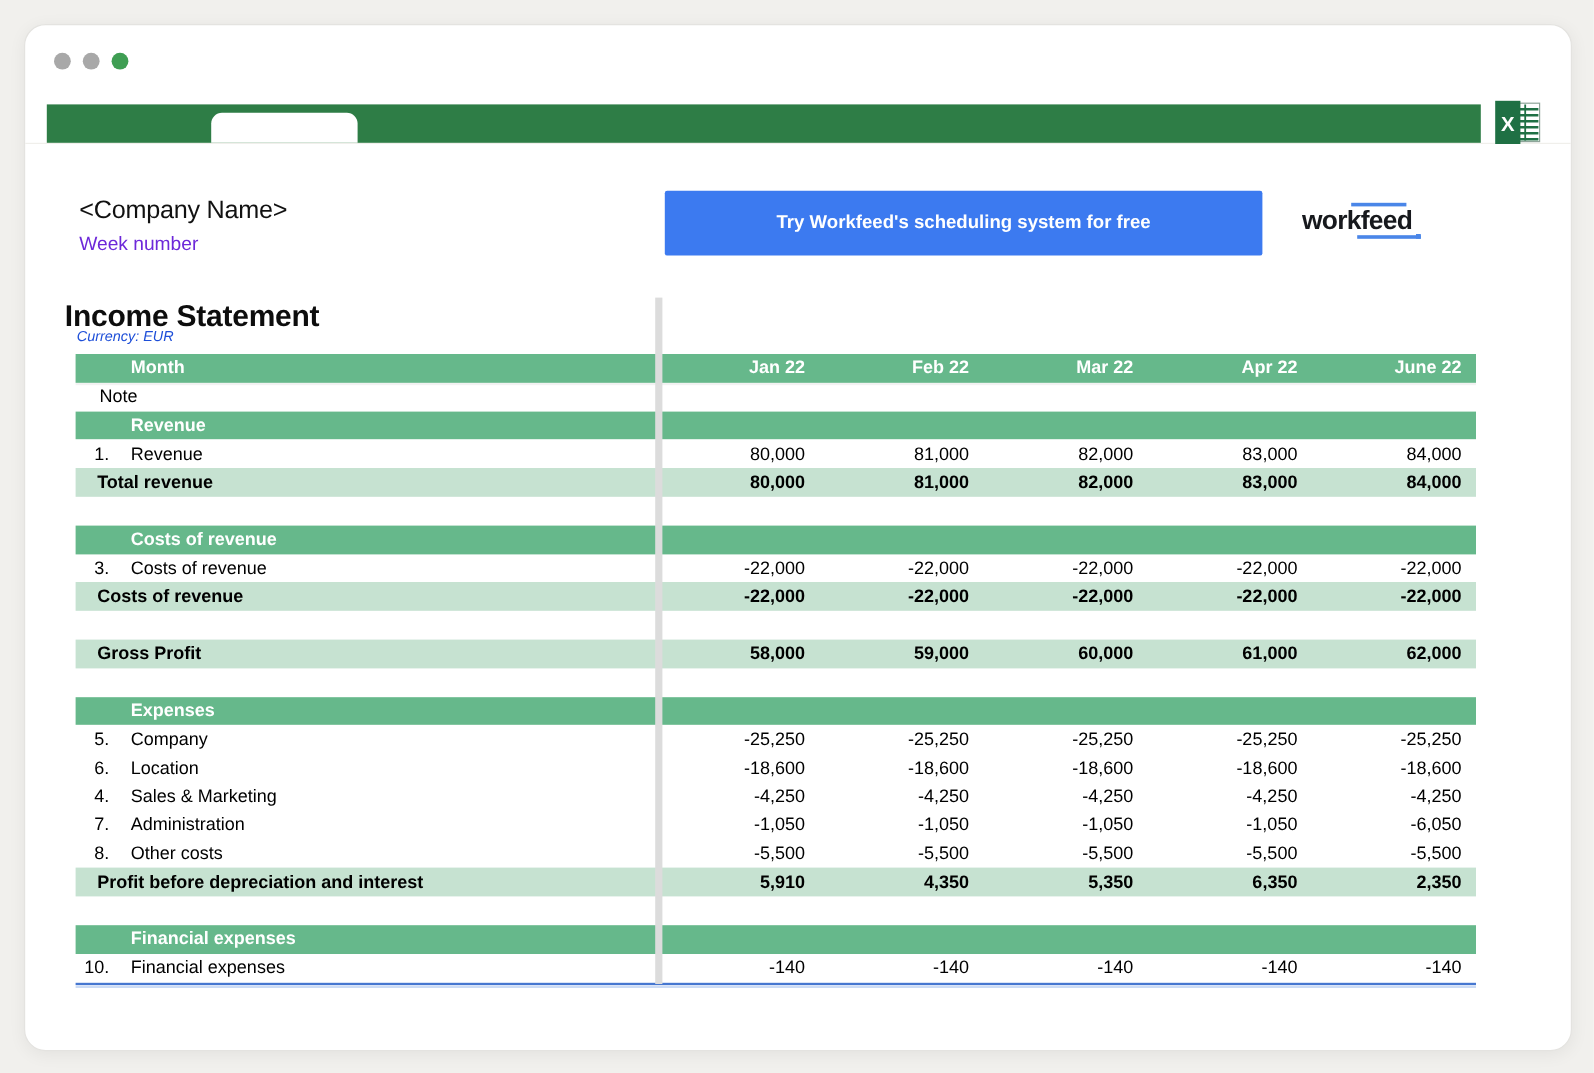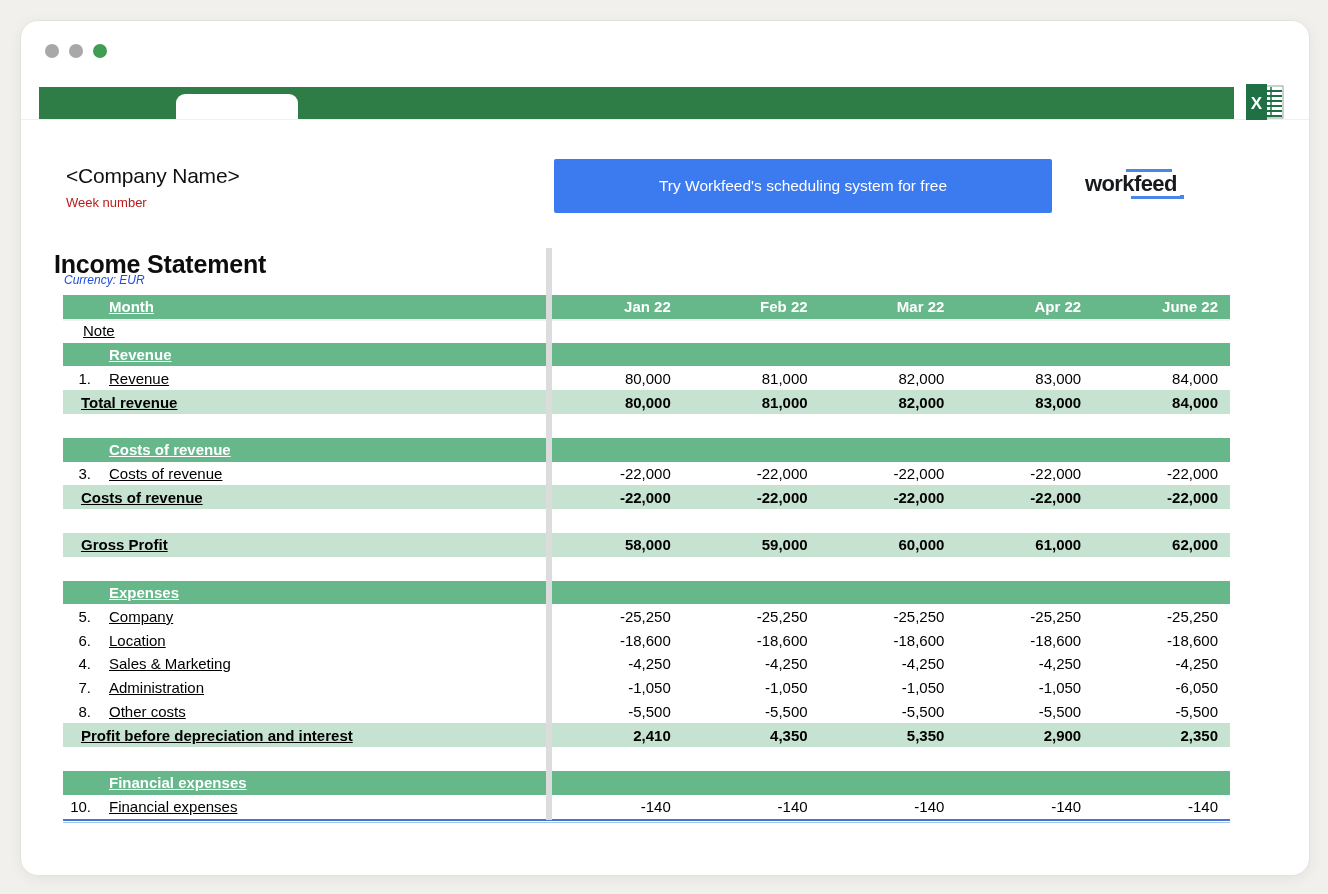--- a/index.html
+++ b/index.html
@@ -13,39 +13,39 @@
   .dot.green{background:#3f9e53;}
   
   .greenbar{position:absolute;left:18px;top:66px;width:1195px;height:32px;background:#2e7d46;}
   .sheet-tab{position:absolute;left:137px;top:7px;width:122px;height:25px;background:#fff;
     border-radius:9px 9px 0 0;}
   .chrome-hairline{position:absolute;left:0;top:98px;width:100%;height:1px;background:#f0efeb;}
   .excel{position:absolute;left:1222px;top:62px;width:44px;height:38px;}
   
   .company{position:absolute;left:45px;top:143px;color:#111;}
   .company-name{font-size:21px;font-weight:normal;letter-spacing:-.2px;}
-  .week{font-size:13px;margin-top:7px;color:#b91c1c;}
+  .week{font-size:16px;margin-top:7px;color:#6d28d9;}
   .cta{position:absolute;left:533px;top:138px;width:498px;height:54px;background:#3c7af0;
-    color:#fff;font-size:15.5px;font-weight:normal;display:flex;align-items:center;
+    color:#fff;font-size:15.5px;font-weight:bold;display:flex;align-items:center;
     justify-content:center;border:none;border-radius:2px;cursor:pointer;text-decoration:none;}
   .logo{position:absolute;left:1064px;top:150px;font-size:22px;font-weight:bold;color:#17191d;
     letter-spacing:-.6px;cursor:pointer;}
   .logo .bar-top{position:absolute;top:-2px;left:41px;width:46px;height:3px;background:#4a86e8;}
   .logo .bar-bot{position:absolute;bottom:-2px;left:46px;width:53px;height:3px;background:#4a86e8;}
   .logo .reg{position:absolute;right:-7px;bottom:-2px;width:4px;height:4px;background:#4a86e8;}
   
   .sheet-title{position:absolute;left:33px;top:229px;font-size:25px;font-weight:bold;color:#0d0d0d;
     letter-spacing:-.2px;}
   .sheet-subtitle{position:absolute;left:43px;top:252px;font-size:12px;font-style:italic;color:#1d4ed8;}
   
   .table{position:absolute;left:42px;top:274px;width:1167px;}
   .row{display:flex;height:23.8px;align-items:center;font-size:15px;color:#000;}
   .row .left{width:483px;flex:none;display:flex;align-items:center;height:100%;box-sizing:border-box;}
   .row .num{width:28px;text-align:right;flex:none;}
-  .row .lbl{margin-left:18px;white-space:nowrap;text-decoration:underline;}
+  .row .lbl{margin-left:18px;white-space:nowrap;}
   .row .vals{flex:1;display:flex;height:100%;}
   .row .val{flex:1;text-align:right;padding-right:12px;display:flex;align-items:center;
     justify-content:flex-end;box-sizing:border-box;}
   .row.month{background:#66b88b;color:#fff;font-weight:bold;box-shadow:0 2px 0 rgba(0,0,0,.05);}
   .row.month .lbl{margin-left:46px;}
   .row.section{background:#66b88b;color:#fff;font-weight:bold;}
   .row.section .lbl{margin-left:46px;}
   .row.total{background:#c6e2d1;font-weight:bold;}
   .row.note .lbl{margin-left:20px;}
   .blue-line{height:1px;border-top:2px solid #4677d0;border-bottom:1px solid #a9c4ee;margin-top:0.5px;}
@@ -279,24 +279,24 @@
             <span class="val">-5,500</span>
             <span class="val">-5,500</span>
             <span class="val">-5,500</span>
           </div>
         </div>
         <div class="row total">
           <div class="left">
             <span class="lbl">Profit before depreciation and interest</span>
           </div>
           <div class="vals">
-            <span class="val">2,410</span>
+            <span class="val">5,910</span>
             <span class="val">4,350</span>
             <span class="val">5,350</span>
-            <span class="val">2,900</span>
+            <span class="val">6,350</span>
             <span class="val">2,350</span>
           </div>
         </div>
         <div class="row gap">
           <div class="left"></div>
           <div class="vals"></div>
         </div>
         <div class="row section">
           <div class="left">
             <span class="lbl">Financial expenses</span>

